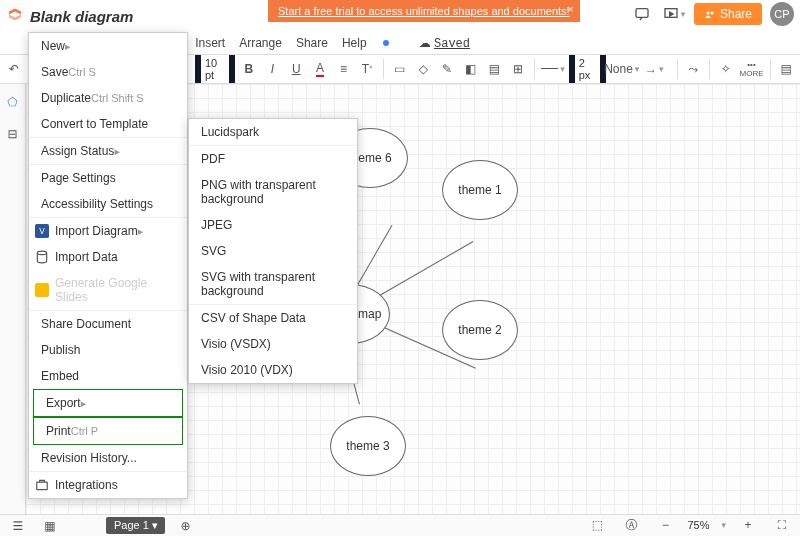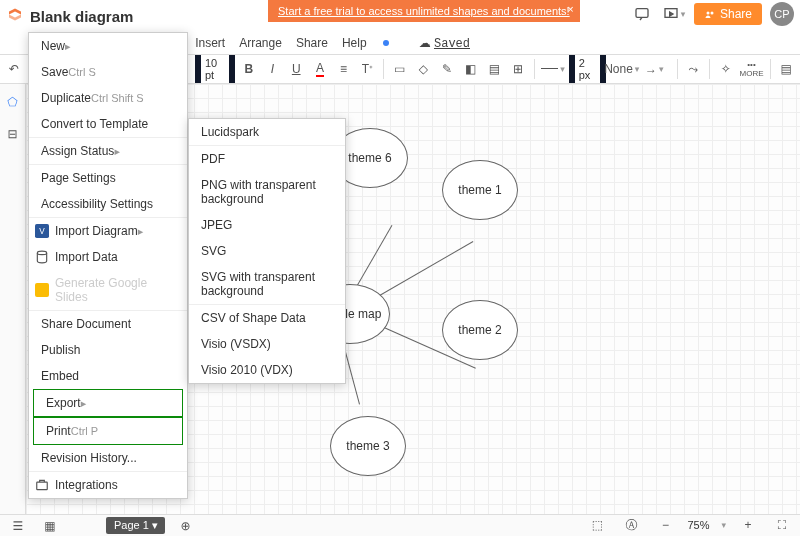--- a/index.html
+++ b/index.html
@@ -1,17 +1,17 @@
 <!DOCTYPE html>
 <html><head>
 <meta charset="utf-8">
 <style>
 * { margin:0; padding:0; box-sizing:border-box; }
 body { font-family:-apple-system,Segoe UI,Helvetica,Arial,sans-serif; font-size:13px; color:#333; background:#fff; width:800px; height:536px; overflow:hidden; position:relative; }
-.topbar { display:flex; align-items:center; height:32px; padding:0 6px; }
+.topbar { display:flex; align-items:center; height:32px; padding:0 6px;font-style:italic; }
 .logo { width:18px; height:18px; margin-right:6px; }
 .title { font-weight:600; font-size:15px; color:#333; }
 .trial { position:absolute; left:268px; top:0; background:#f4793f; color:#fff; font-size:11px; padding:5px 10px; }
 .trial a { color:#fff; text-decoration:underline; }
 .trial .x { position:absolute; right:6px; top:3px; color:#fff; cursor:pointer; }
 .topright { position:absolute; right:6px; top:2px; display:flex; align-items:center; gap:8px; }
 .icbtn { width:24px; height:24px; display:flex; align-items:center; justify-content:center; color:#555; cursor:pointer; }
 .share { background:#ff8b2c; color:#fff; border-radius:3px; padding:4px 10px; font-size:12px; display:flex; align-items:center; gap:4px; cursor:pointer; }
 .avatar { width:24px; height:24px; border-radius:50%; background:#888; color:#fff; font-size:11px; display:flex; align-items:center; justify-content:center; }
 .menubar { display:flex; align-items:center; height:22px; padding-left:30px; gap:14px; font-size:12px; color:#444; }
@@ -29,21 +29,21 @@
 .canvas { flex:1; background-image:linear-gradient(#eee 1px,transparent 1px),linear-gradient(90deg,#eee 1px,transparent 1px); background-size:14px 14px; position:relative; background-color:#fdfdfd; }
 .circ { position:absolute; border:1.5px solid #666; border-radius:50%; background:#fff; display:flex; align-items:center; justify-content:center; font-size:12px; }
 .ln { position:absolute; background:#666; height:1px; transform-origin:left center; }
 .filemenu { position:absolute; left:28px; top:32px; width:160px; background:#fff; border:1px solid #ccc; box-shadow:0 2px 10px rgba(0,0,0,0.2); z-index:50; font-size:12px; }
 .mi { display:flex; align-items:center; padding:6px 12px; cursor:pointer; }
 .mi .sc { color:#999; font-size:11px; }
 .msep { border-top:1px solid #eee; }
 .mi.icon { padding-left:26px; position:relative; }
 .mi.icon .ic { position:absolute; left:6px; width:14px; height:14px; }
 .hlrow { border:1.5px solid #0a8a0a; margin:0 4px; }
-.submenu { position:absolute; left:188px; top:118px; width:158px; background:#fff; border:1px solid #ccc; box-shadow:0 2px 10px rgba(0,0,0,0.2); z-index:50; font-size:12px; }
+.submenu { position:absolute; left:188px; top:118px; width:170px; background:#fff; border:1px solid #ccc; box-shadow:0 2px 10px rgba(0,0,0,0.2); z-index:50; font-size:12px; }
 .submenu .mi { padding:6px 12px; }
 .stencil { position:absolute; left:38px; top:420px; width:118px; border:1px dashed #bbb; background:#f9f9f9; font-size:10px; color:#999; text-align:center; padding:14px 4px 6px; }
 .importbtn { position:absolute; left:40px; top:466px; width:115px; border:1px solid #ccc; background:#fff; font-size:11px; padding:4px; text-align:center; cursor:pointer; }
 .bottombar { position:absolute; bottom:0; left:0; right:0; height:22px; border-top:1px solid #ddd; background:#fafafa; display:flex; align-items:center; padding:0 6px; gap:8px; font-size:11px; }
 .pagetab { background:#555; color:#fff; padding:2px 8px; border-radius:2px; cursor:pointer;margin-left:36px;}
 .botright { position:absolute; right:6px; bottom:0; height:22px; display:flex; align-items:center; gap:10px; font-size:11px;}
 .arrow{font-size:9px;color:#999;margin-left:2px;}
 </style>
 </head>
 <body>

